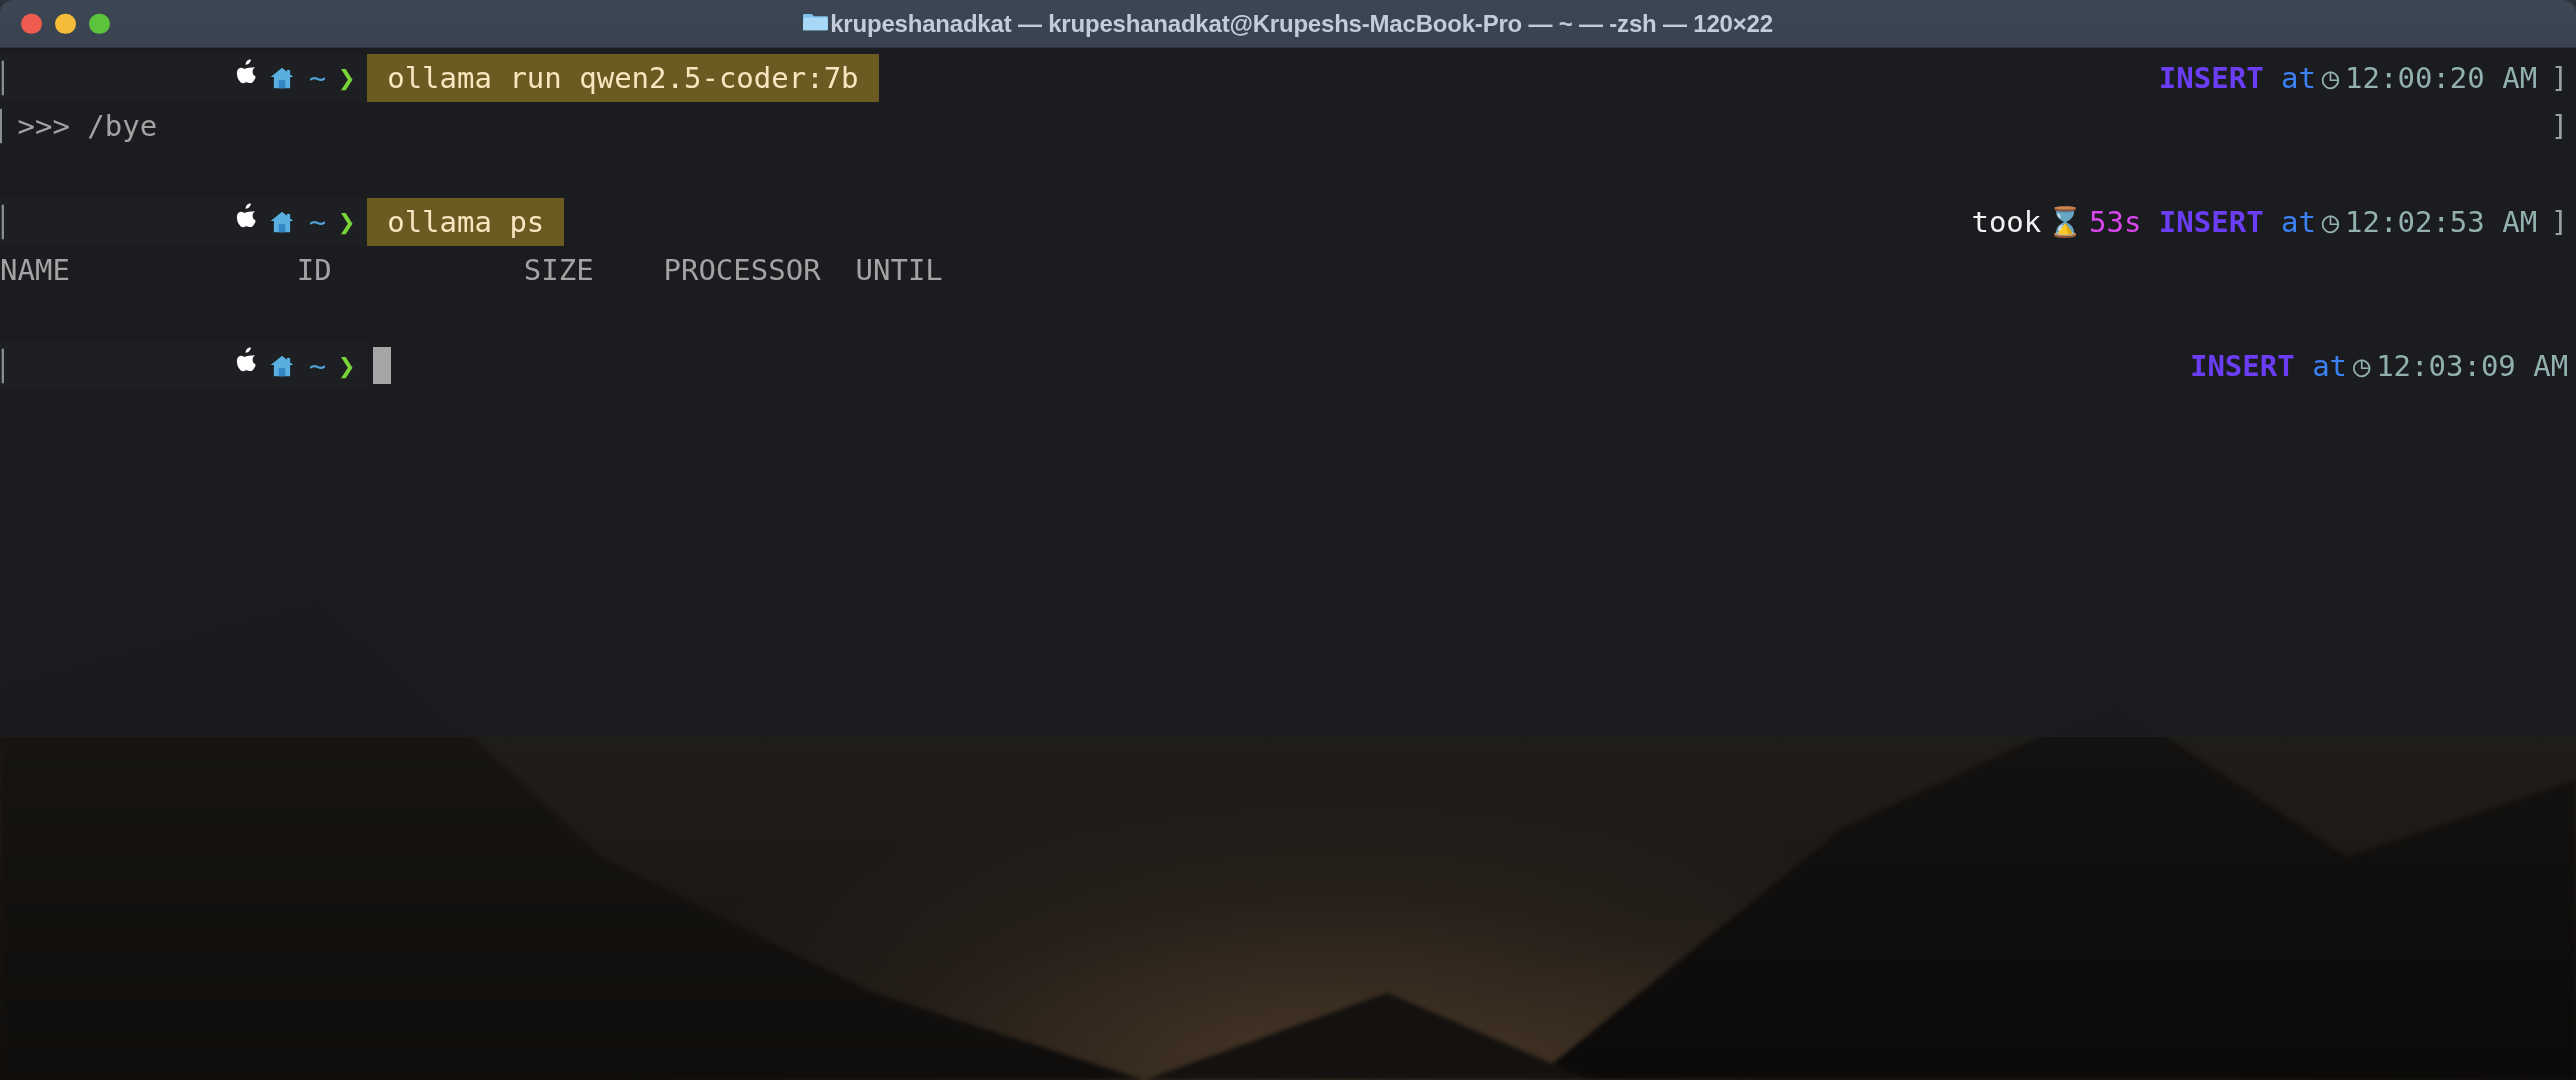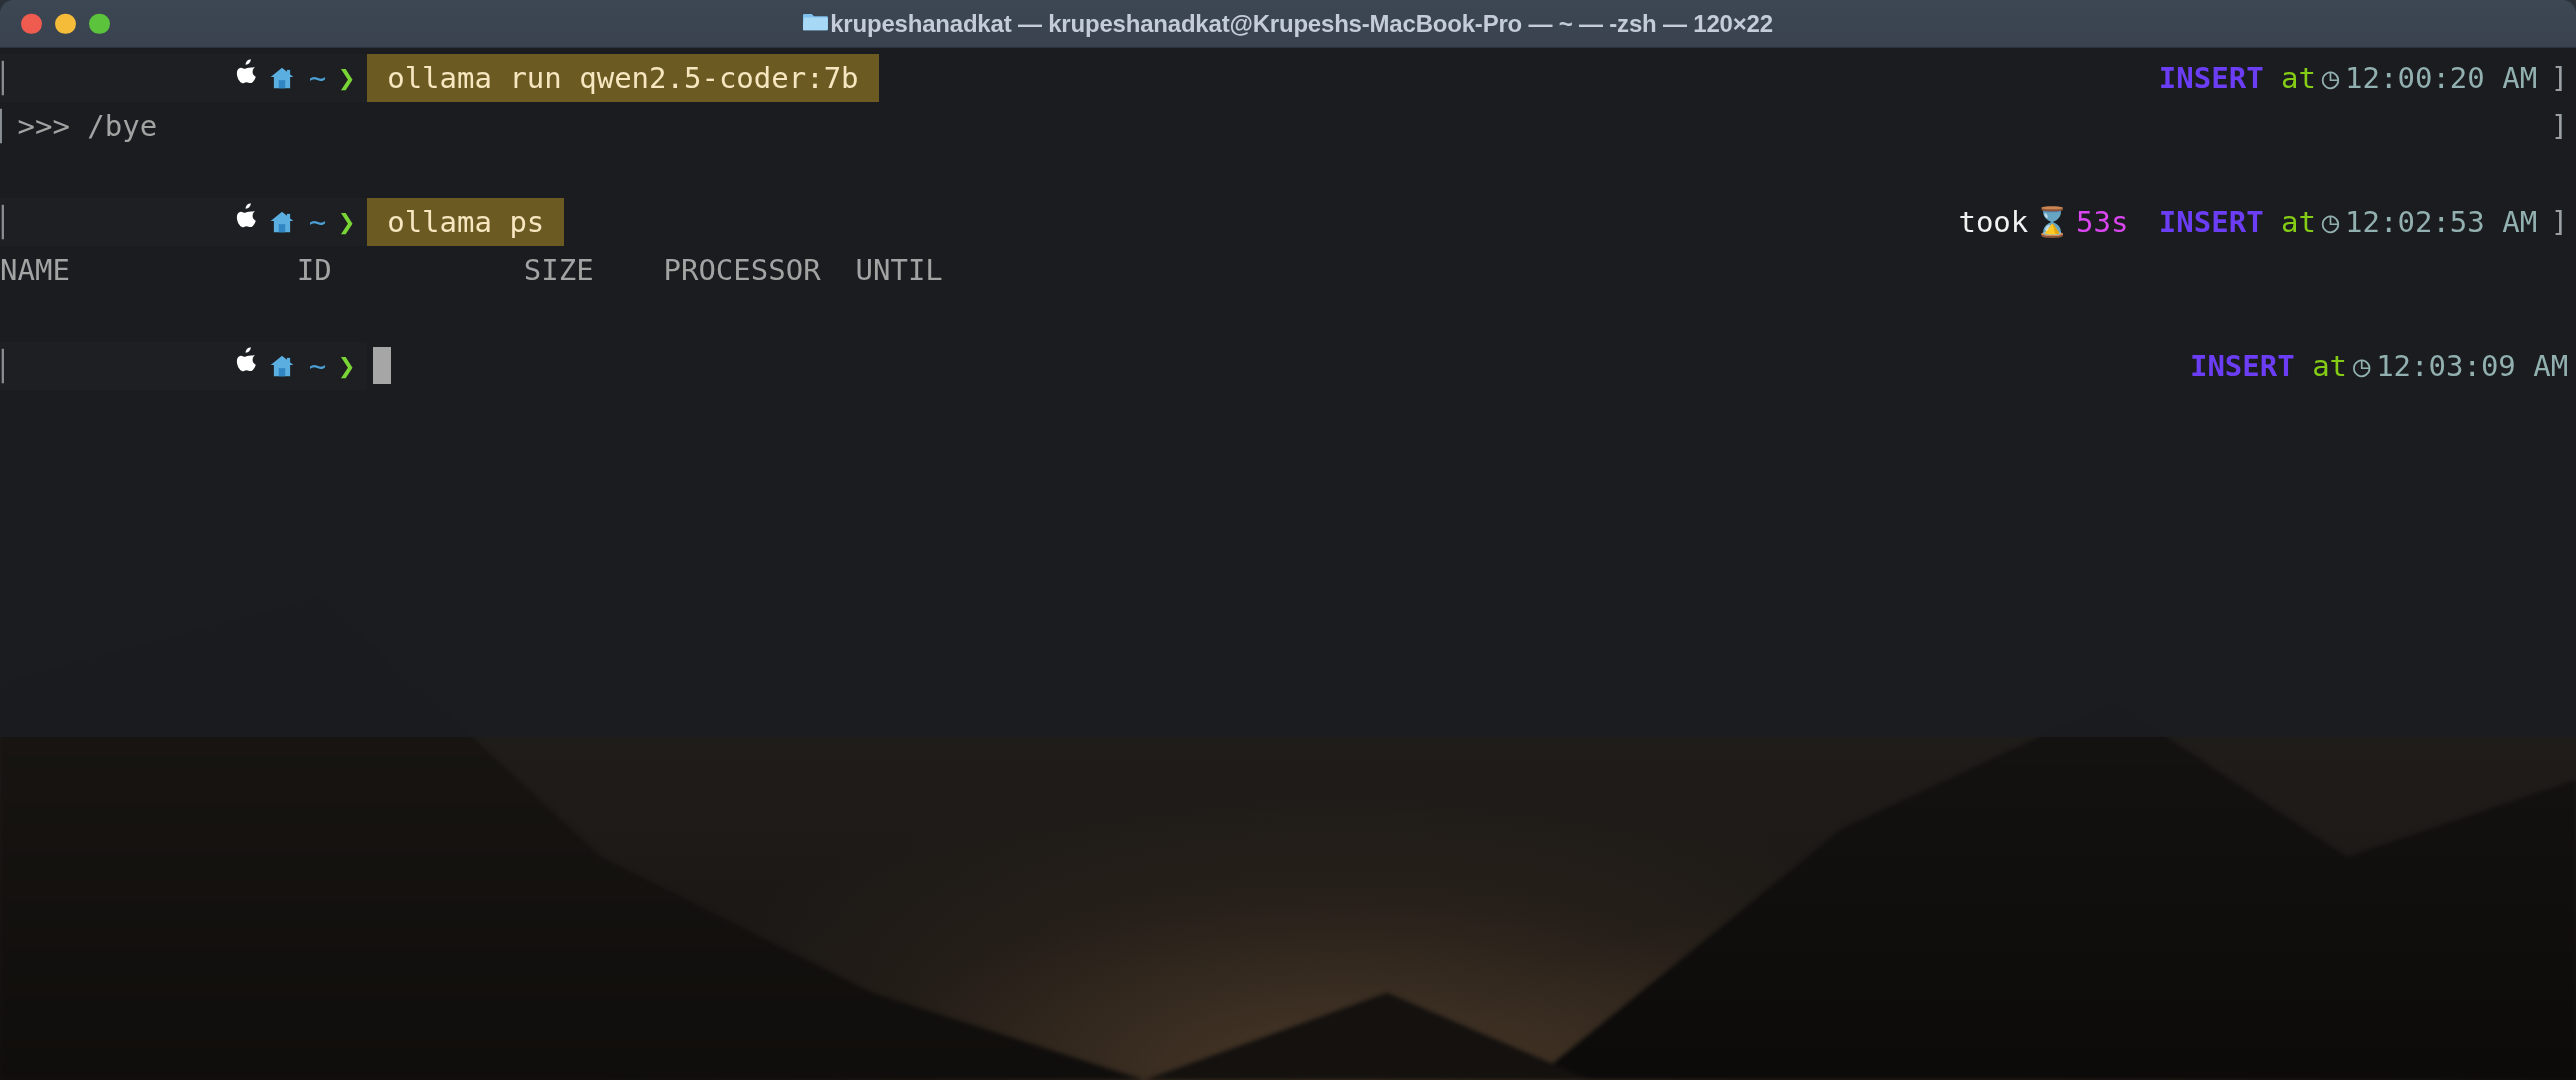--- a/index.html
+++ b/index.html
@@ -106,22 +106,22 @@
 
   .cmd-hl {
     background: #6b5a22;
     color: #f7e7c0;
     padding: 0 20px;
     display: inline-block;
     height: 48px;
     line-height: 48px;
   }
 
-  .white   { color: #84cc16; }
-  .insert  { color: #6b3df5; font-weight: bold; margin-left: 13px; }
+  .white   { color: #3b82f6; }
+  .insert  { color: #6b3df5; font-weight: bold; }
   .clockc  { color: #92b0b0; }
   .took    { color: #f2f2f2; }
   .dur     { color: #d946ef; }
   .hourglass { color: #d8cb96; padding: 0 5.8px; }
   .clock-icon { color: #92b0b0; padding: 0 5.8px; }
   .marker { color: #9aa0a6; padding-left: 13.6px; }
 
   .out { color: #a3a3a3; }
 
   .cursor {

